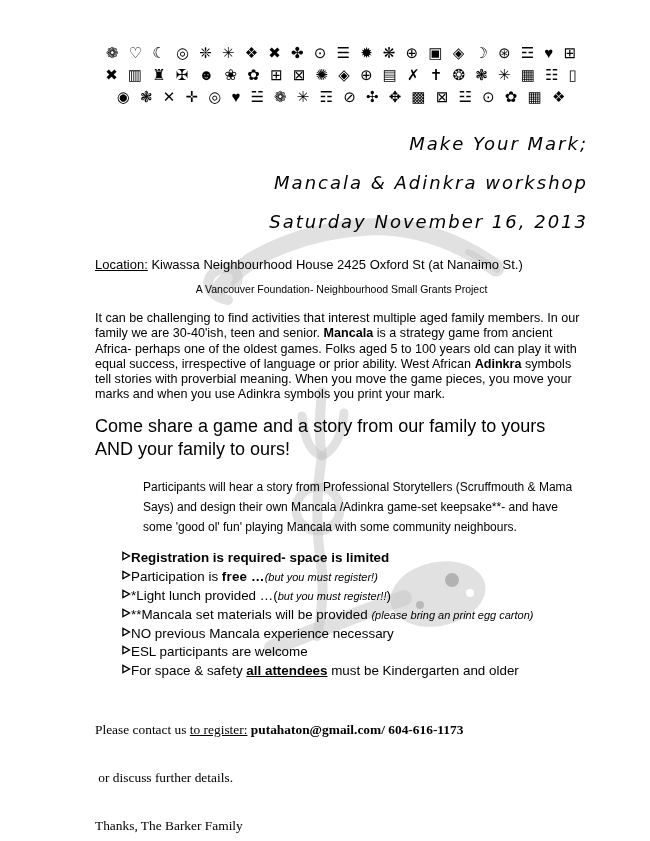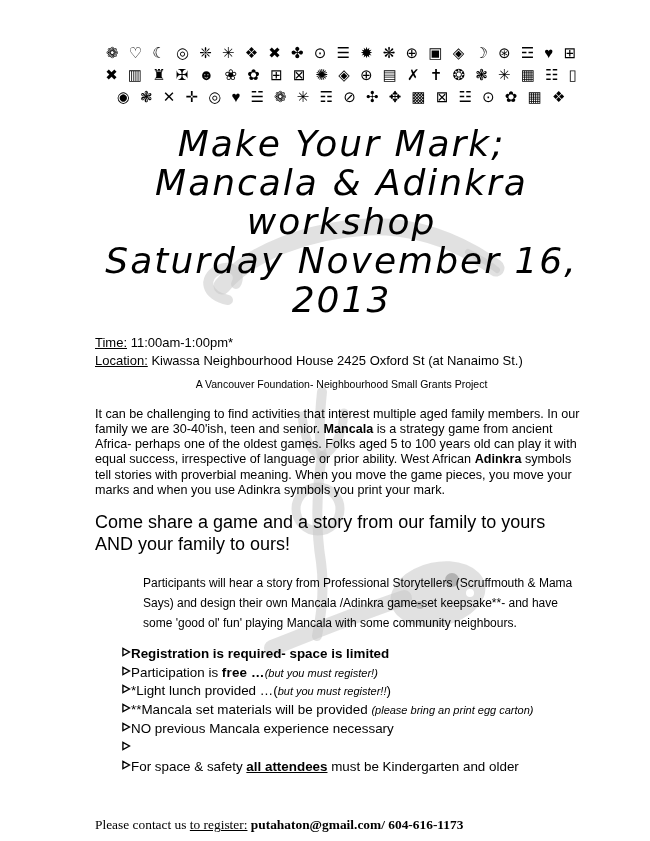--- a/index.html
+++ b/index.html
@@ -19,22 +19,23 @@
     position: relative; z-index: 1;
     padding: 42px 62px 0 95px;
   }
   
   .band { text-align: center; font-size: 15px; line-height: 22px; word-spacing: 4px; letter-spacing: 1px; }
   
   .title-block { margin-top: 16px; text-align: center; }
   .title-line {
     font-family: "DejaVu Sans", sans-serif;
     font-style: italic;
-    font-size: 36px; line-height: 39px;
+    font-size: 18px; line-height: 39px;
     letter-spacing: 2px;
+    text-align: right;
   }
   
   .details { margin-top: 15px; font-size: 13px; line-height: 17.5px; }
   .u { text-decoration: underline; }
   .grant-note { text-align: center; font-size: 10.5px; margin-top: 7px; }
   
   .para { margin-top: 13px; font-size: 12.6px; line-height: 15.3px; }
   .invite { margin-top: 10px; font-size: 18px; line-height: 22.5px; }
   .para2 { margin-top: 17px; font-size: 12px; line-height: 20px; margin-left: 48px; }
   
@@ -77,21 +78,20 @@
     <div class="band">◉ ❃ ✕ ✛ ◎ ♥ ☱ ❁ ✳ ☶ ⊘ ✣ ✥ ▩ ⊠ ☳ ⊙ ✿ ▦ ❖</div>
   </div>
 
   <div class="title-block">
     <div class="title-line">Make Your Mark;</div>
     <div class="title-line">Mancala &amp; Adinkra workshop</div>
     <div class="title-line">Saturday November 16, 2013</div>
   </div>
 
   <div class="details">
-    <div style="white-space: pre-wrap;"><span class="u">Time:</span><span> 11:00am-1:00pm*</span></div>
     <div style="white-space: pre-wrap;"><span class="u">Location:</span><span> Kiwassa Neighbourhood House 2425 Oxford St (at Nanaimo St.)</span></div>
     <div class="grant-note">A Vancouver Foundation- Neighbourhood Small Grants Project</div>
   </div>
 
   <p class="para"><span>It can be challenging to find activities that interest multiple aged family members. In our family we are 30-40'ish, teen and senior. </span><b>Mancala</b><span> is a strategy game from ancient Africa- perhaps one of the oldest games. Folks aged 5 to 100 years old can play it with equal success, irrespective of language or prior ability. West African </span><b>Adinkra</b><span> symbols tell stories with proverbial meaning. When you move the game pieces, you move your marks and when you use Adinkra symbols you print your mark.</span></p>
 
   <div class="invite">
     <div>Come share a game and a story from our family to yours</div>
     <div>AND your family to ours!</div>
   </div>
@@ -126,20 +126,21 @@
     <li>
       <span class="chev"><svg width="9" height="10" viewBox="0 0 10 10">
             <path d="M1 1 L8.3 5 L1 9 Z" fill="none" stroke="#000" stroke-width="1.5"></path>
           </svg></span>
       <span>NO previous Mancala experience necessary</span>
     </li>
     <li>
       <span class="chev"><svg width="9" height="10" viewBox="0 0 10 10">
             <path d="M1 1 L8.3 5 L1 9 Z" fill="none" stroke="#000" stroke-width="1.5"></path>
           </svg></span>
+      <span>ESL participants are welcome</span>
     </li>
     <li>
       <span class="chev"><svg width="9" height="10" viewBox="0 0 10 10">
             <path d="M1 1 L8.3 5 L1 9 Z" fill="none" stroke="#000" stroke-width="1.5"></path>
           </svg></span>
       <span><span>For space &amp; safety </span><span class="emph-u">all attendees</span><span> must be Kindergarten and older</span></span>
     </li>
   </ul>
 
   <div class="contact">

